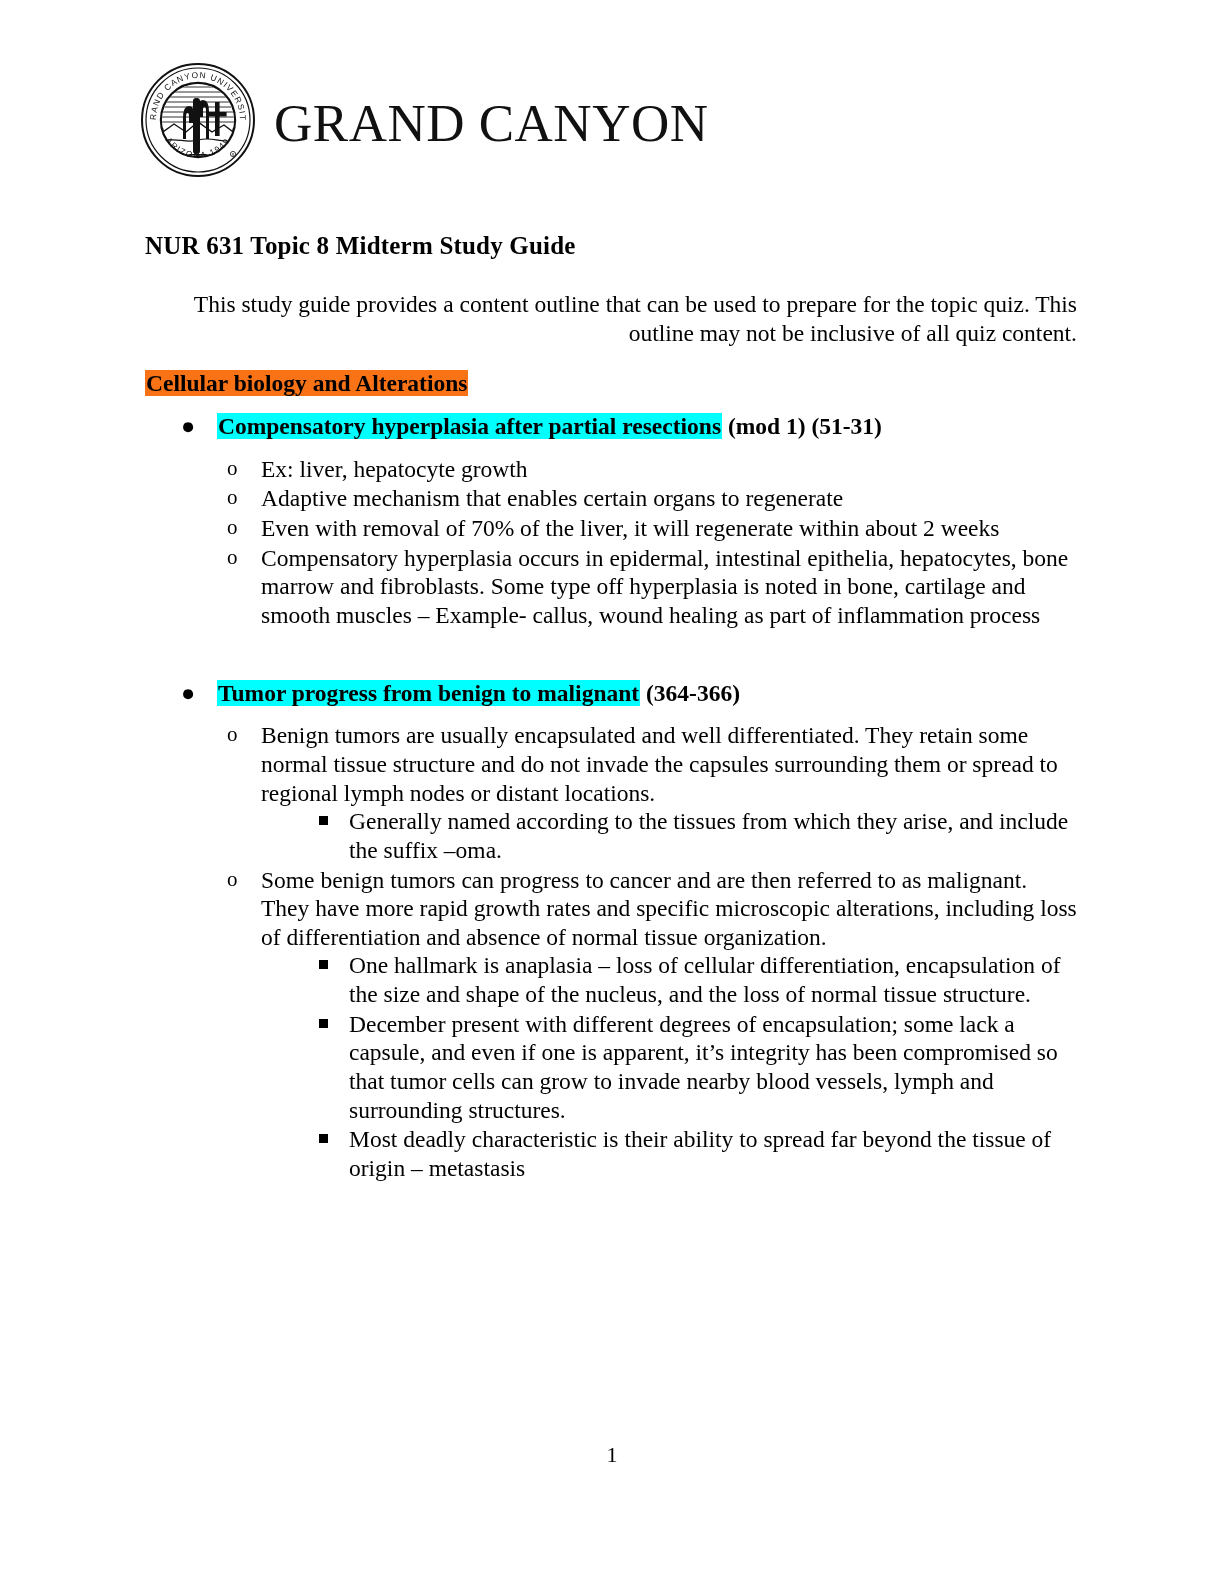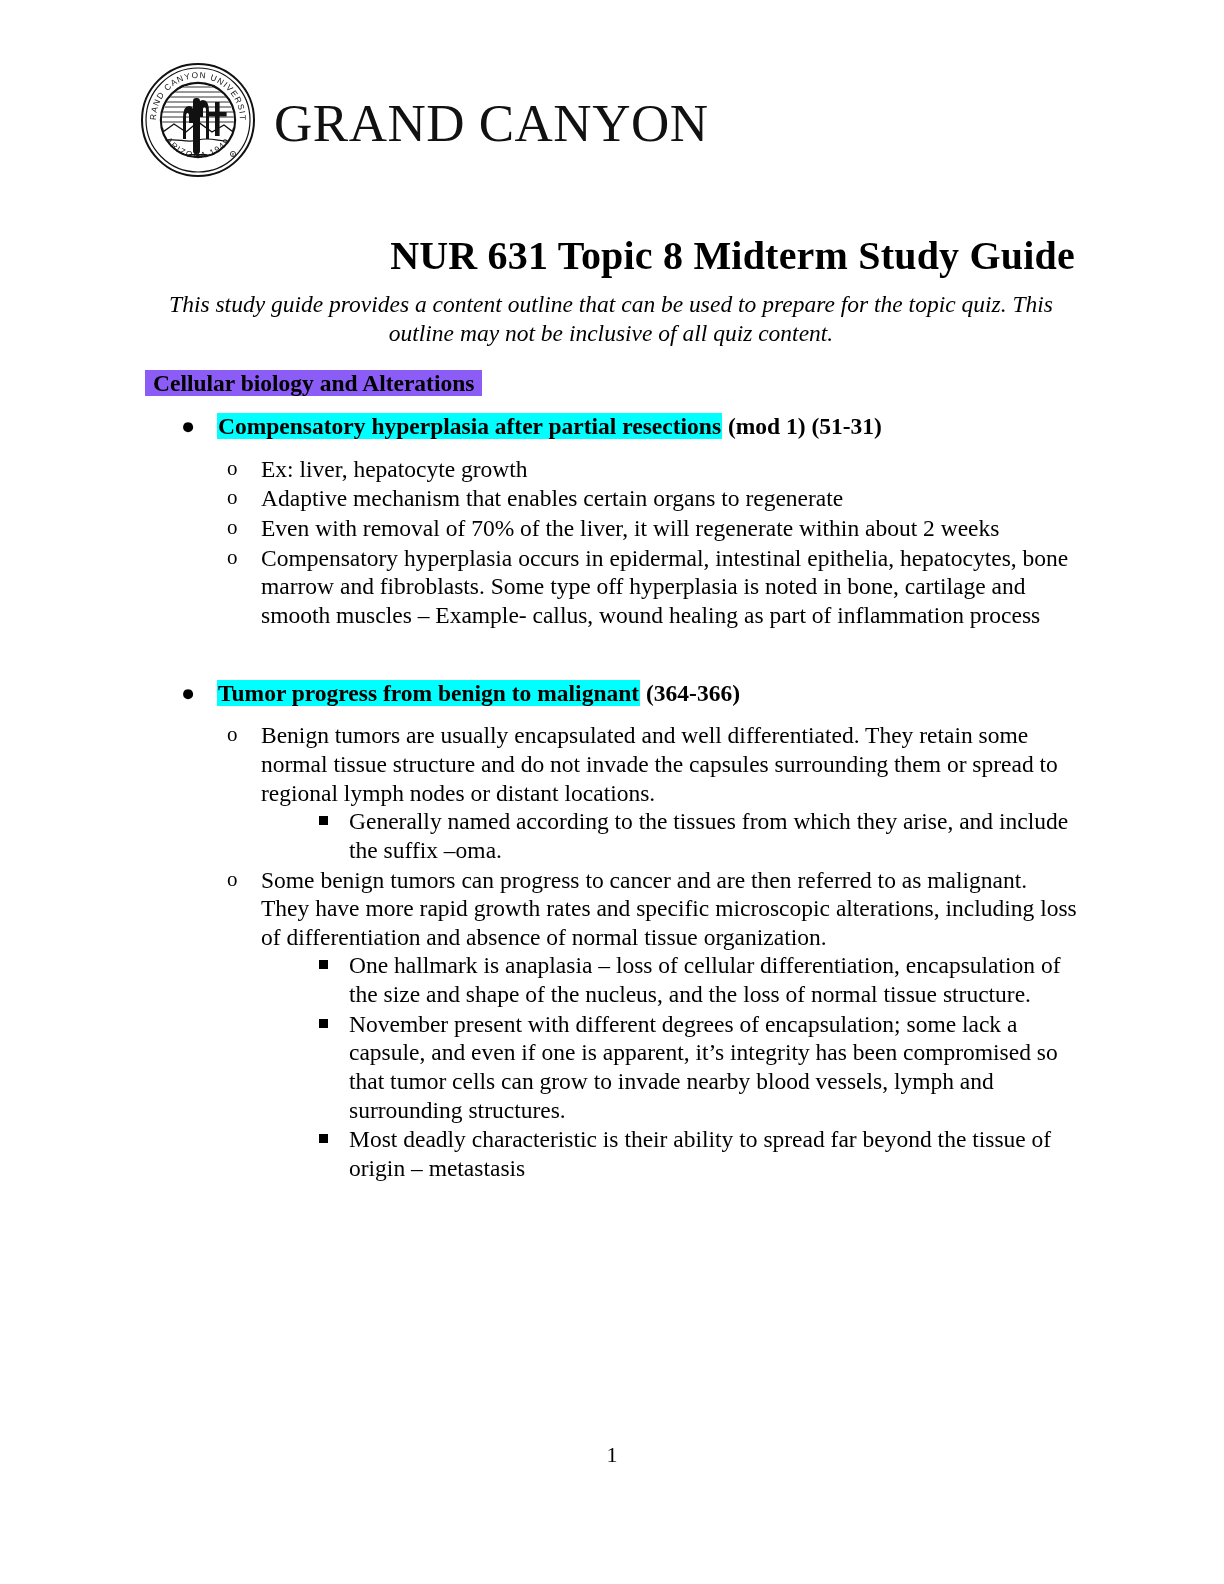--- a/index.html
+++ b/index.html
@@ -66,46 +66,45 @@
     vertical-align: super;
     letter-spacing: 0;
   }
 
   
   .doc-title {
     position: absolute;
     left: 145px;
     top: 232px;
     width: 930px;
-    text-align: right;
-    font-size: 40px;
+    text-align: left;
+    font-size: 25px;
     font-weight: bold;
     letter-spacing: 0.2px;
   }
   .content {
     position: absolute;
     left: 145px;
     top: 290px;
     width: 932px;
     font-size: 23.5px;
     line-height: 1.22;
   }
   .intro {
     margin: 0 0 22px 0;
-    text-align: center;
-    font-style: italic;
+    text-align: right;
   }
   .section-head {
     margin: 0 0 14px 0;
     font-weight: bold;
   }
   mark.hl-yellow {
-    background: #8b5cf6;
+    background: #f97316;
     color: #000;
-    padding: 0 8px;
+    padding: 0 1px;
   }
   mark.hl-cyan {
     background: #00ffff;
     color: #000;
     padding: 0 1px;
     text-align: center;
   }
 
   
   ul.lvl1 {
@@ -296,21 +295,21 @@
           <li class="bullet2">
             <span class="marker2">o</span>
             <span class="txt2">Some benign tumors can progress to cancer and are then referred to as malignant. They have more rapid growth rates and specific microscopic alterations, including loss of differentiation and absence of normal tissue organization.</span>
             <ul class="lvl3">
               <li class="bullet3">
                 <span class="marker3"></span>
                 <span class="txt3">One hallmark is anaplasia – loss of cellular differentiation, encapsulation of the size and shape of the nucleus, and the loss of normal tissue structure.</span>
               </li>
               <li class="bullet3">
                 <span class="marker3"></span>
-                <span class="txt3">November present with different degrees of encapsulation; some lack a capsule, and even if one is apparent, it’s integrity has been compromised so that tumor cells can grow to invade nearby blood vessels, lymph and surrounding structures.</span>
+                <span class="txt3">December present with different degrees of encapsulation; some lack a capsule, and even if one is apparent, it’s integrity has been compromised so that tumor cells can grow to invade nearby blood vessels, lymph and surrounding structures.</span>
               </li>
               <li class="bullet3">
                 <span class="marker3"></span>
                 <span class="txt3">Most deadly characteristic is their ability to spread far beyond the tissue of origin – metastasis</span>
               </li>
             </ul>
           </li>
 
         </ul>
       </li>

